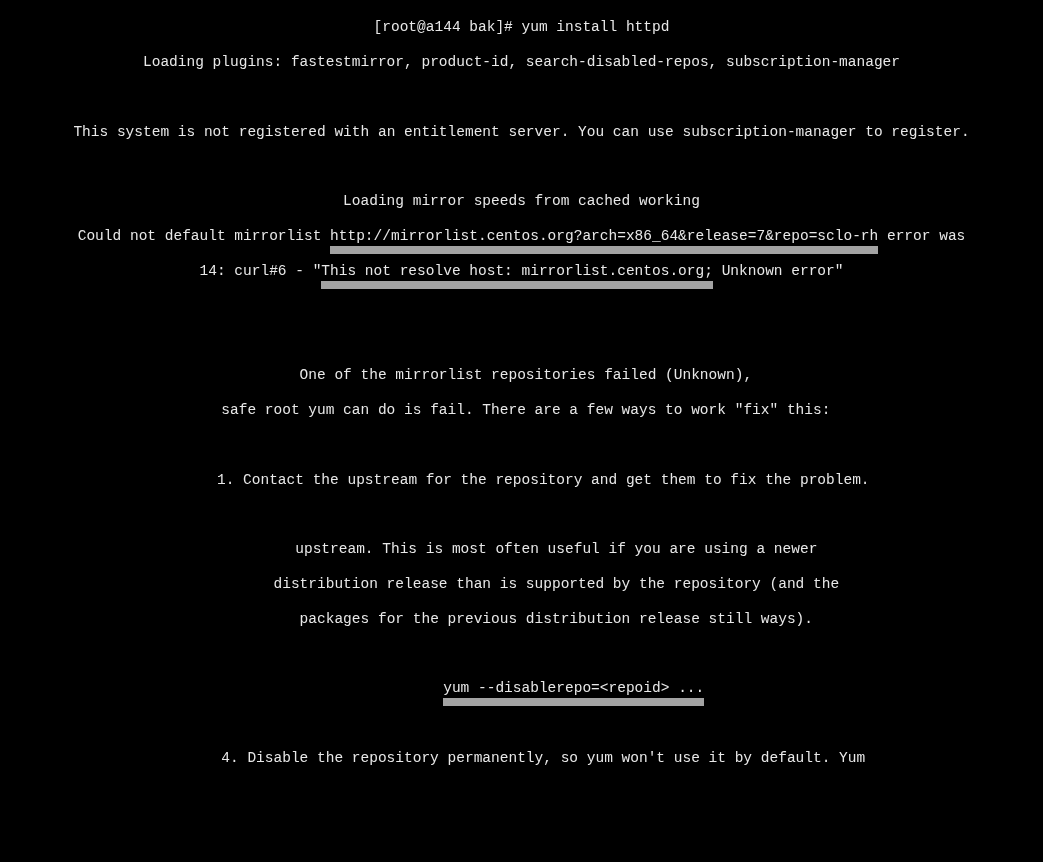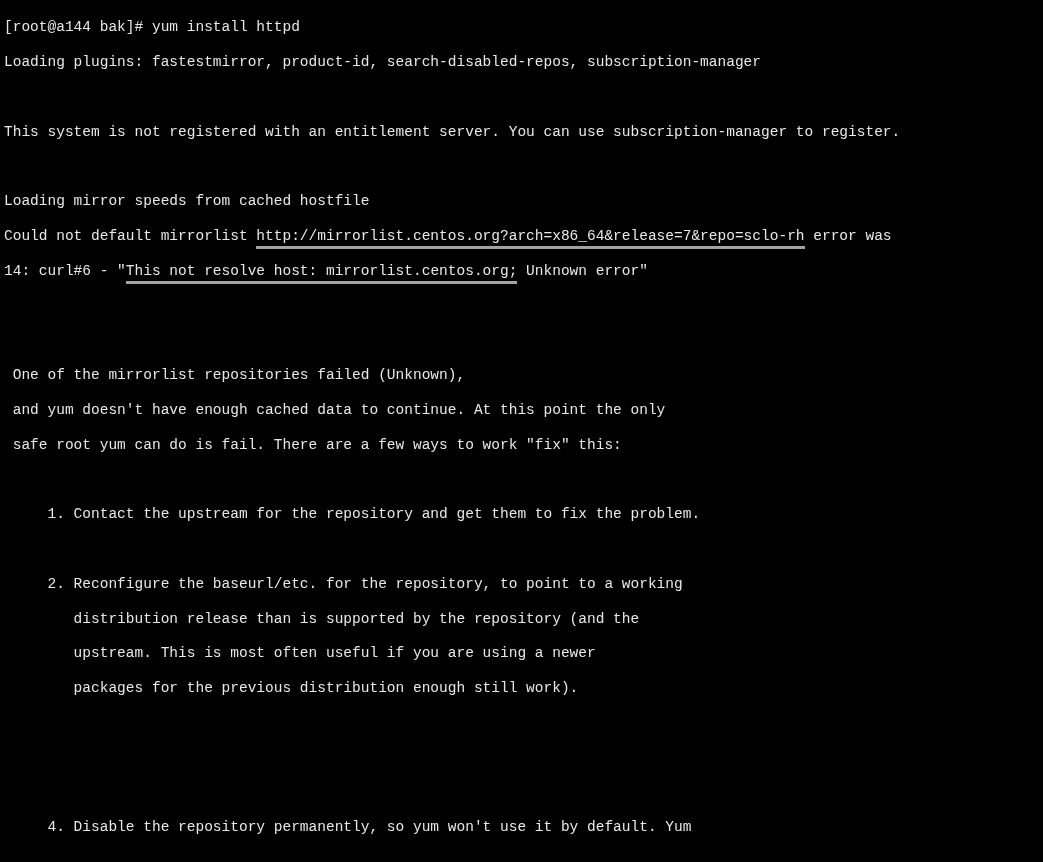--- a/index.html
+++ b/index.html
@@ -12,52 +12,51 @@
     line-height: 1.2;
     width: 1043px;
   }
   .terminal {
     padding: 2px 4px;
     white-space: pre;
   }
   .line {
     display: block;
     min-height: 1.2em;
+    text-align: center;
   }
   .u-orange {
-    border-bottom: 3px solid #a3a3a3;
+    border-bottom: 8px solid #a3a3a3;
     padding-bottom: 2px;
   }
 </style>
 </head>
 <body>
 
 <div class="terminal">
 <span class="line"><span>[root@a144 bak]# </span><span>yum install httpd</span></span>
 <span class="line">Loading plugins: fastestmirror, product-id, search-disabled-repos, subscription-manager</span>
 <span class="line"></span>
 <span class="line">This system is not registered with an entitlement server. You can use subscription-manager to register.</span>
 <span class="line"></span>
-<span class="line">Loading mirror speeds from cached hostfile</span>
+<span class="line">Loading mirror speeds from cached working</span>
 <span class="line"><span>Could not default mirrorlist </span><span class="u-orange">http://mirrorlist.centos.org?arch=x86_64&amp;release=7&amp;repo=sclo-rh</span><span> error was</span></span>
 <span class="line"><span>14: curl#6 - "</span><span class="u-orange">This not resolve host: mirrorlist.centos.org;</span><span> Unknown error"</span></span>
 <span class="line"></span>
 <span class="line"></span>
 <span class="line"> One of the mirrorlist repositories failed (Unknown),</span>
-<span class="line"> and yum doesn't have enough cached data to continue. At this point the only</span>
 <span class="line"> safe root yum can do is fail. There are a few ways to work "fix" this:</span>
 <span class="line"></span>
 <span class="line">     1. Contact the upstream for the repository and get them to fix the problem.</span>
 <span class="line"></span>
-<span class="line">     2. Reconfigure the baseurl/etc. for the repository, to point to a working</span>
+<span class="line">        upstream. This is most often useful if you are using a newer</span>
 <span class="line">        distribution release than is supported by the repository (and the</span>
-<span class="line">        upstream. This is most often useful if you are using a newer</span>
-<span class="line">        packages for the previous distribution enough still work).</span>
+<span class="line">        packages for the previous distribution release still ways).</span>
 <span class="line"></span>
-<span class="line"><span>            </span></span>
+<span class="line"><span>            </span><span class="u-orange">yum --disablerepo=&lt;repoid&gt; ...</span></span>
 <span class="line"></span>
 <span class="line">     4. Disable the repository permanently, so yum won't use it by default. Yum</span>
 
 
 
 
 
 
 
 

